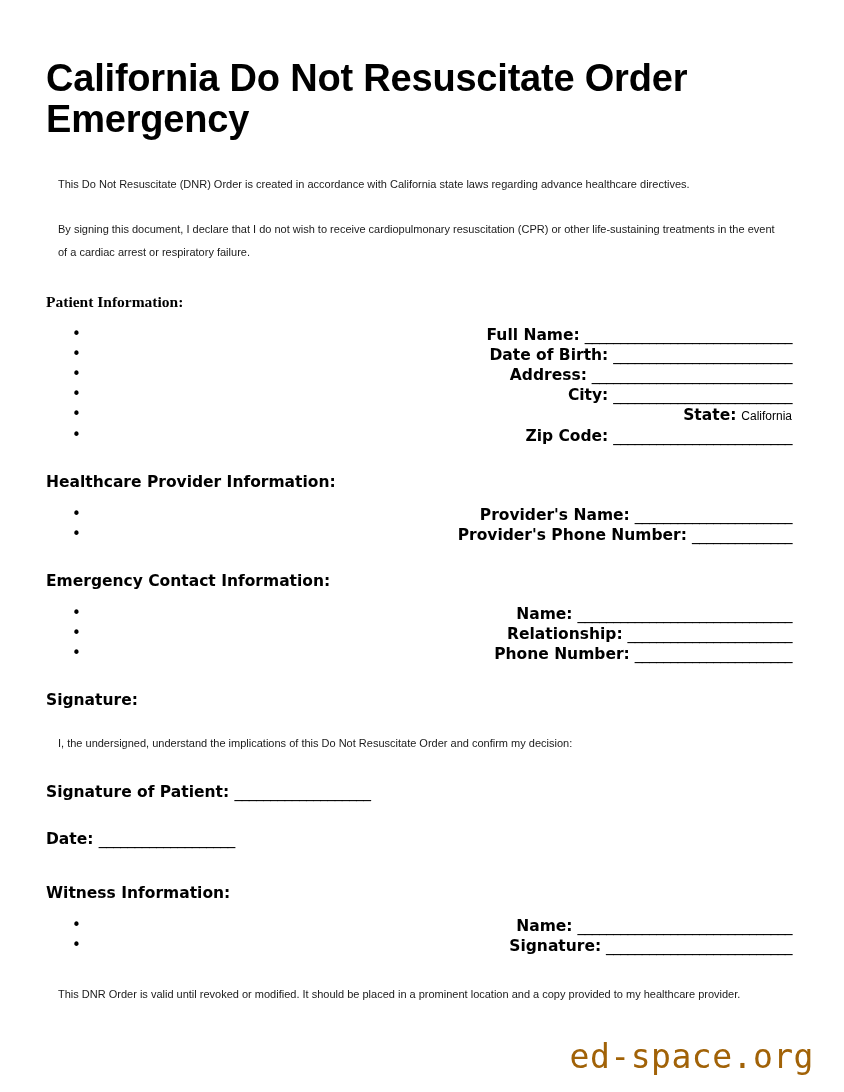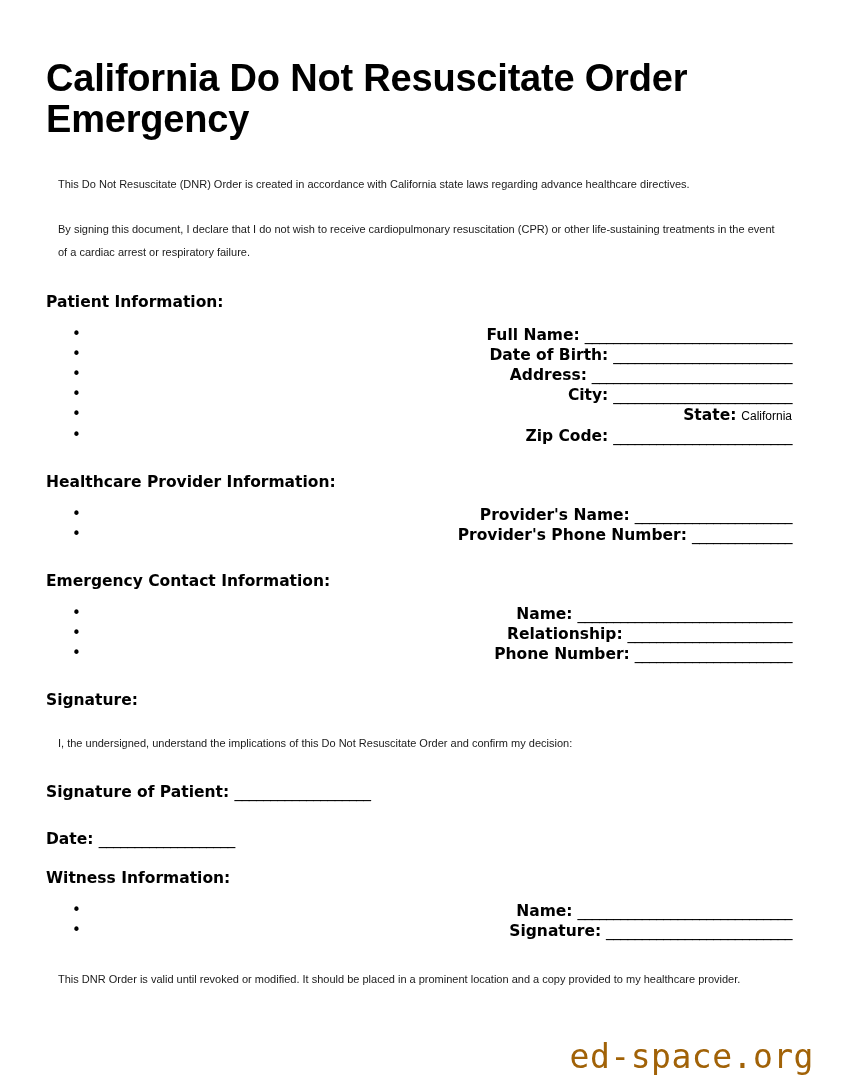--- a/index.html
+++ b/index.html
@@ -53,25 +53,25 @@
 
   
   .section-heading {
     font-family: "DejaVu Sans", "Liberation Sans", sans-serif;
     font-weight: 700;
     font-size: 15.5px;
     line-height: 20px;
     color: #000000;
     margin: 0;
   }
-  .section-heading.sh-patient   { margin-top: 28px; }
+  .section-heading.sh-patient   { margin-top: 28px; font-family: Liberation Serif, serif; }
   .section-heading.sh-provider  { margin-top: 26px; }
   .section-heading.sh-emergency { margin-top: 26px; }
   .section-heading.sh-signature { margin-top: 26px; }
-  .section-heading.sh-witness   { margin-top: 19px; }
+  .section-heading.sh-witness   { margin-top: 34px; }
 
   
   ul.field-list {
     list-style: none;
     margin: 13px 0 0 0;
     padding: 0;
   }
   ul.field-list li {
     position: relative;
     padding-left: 41px;

